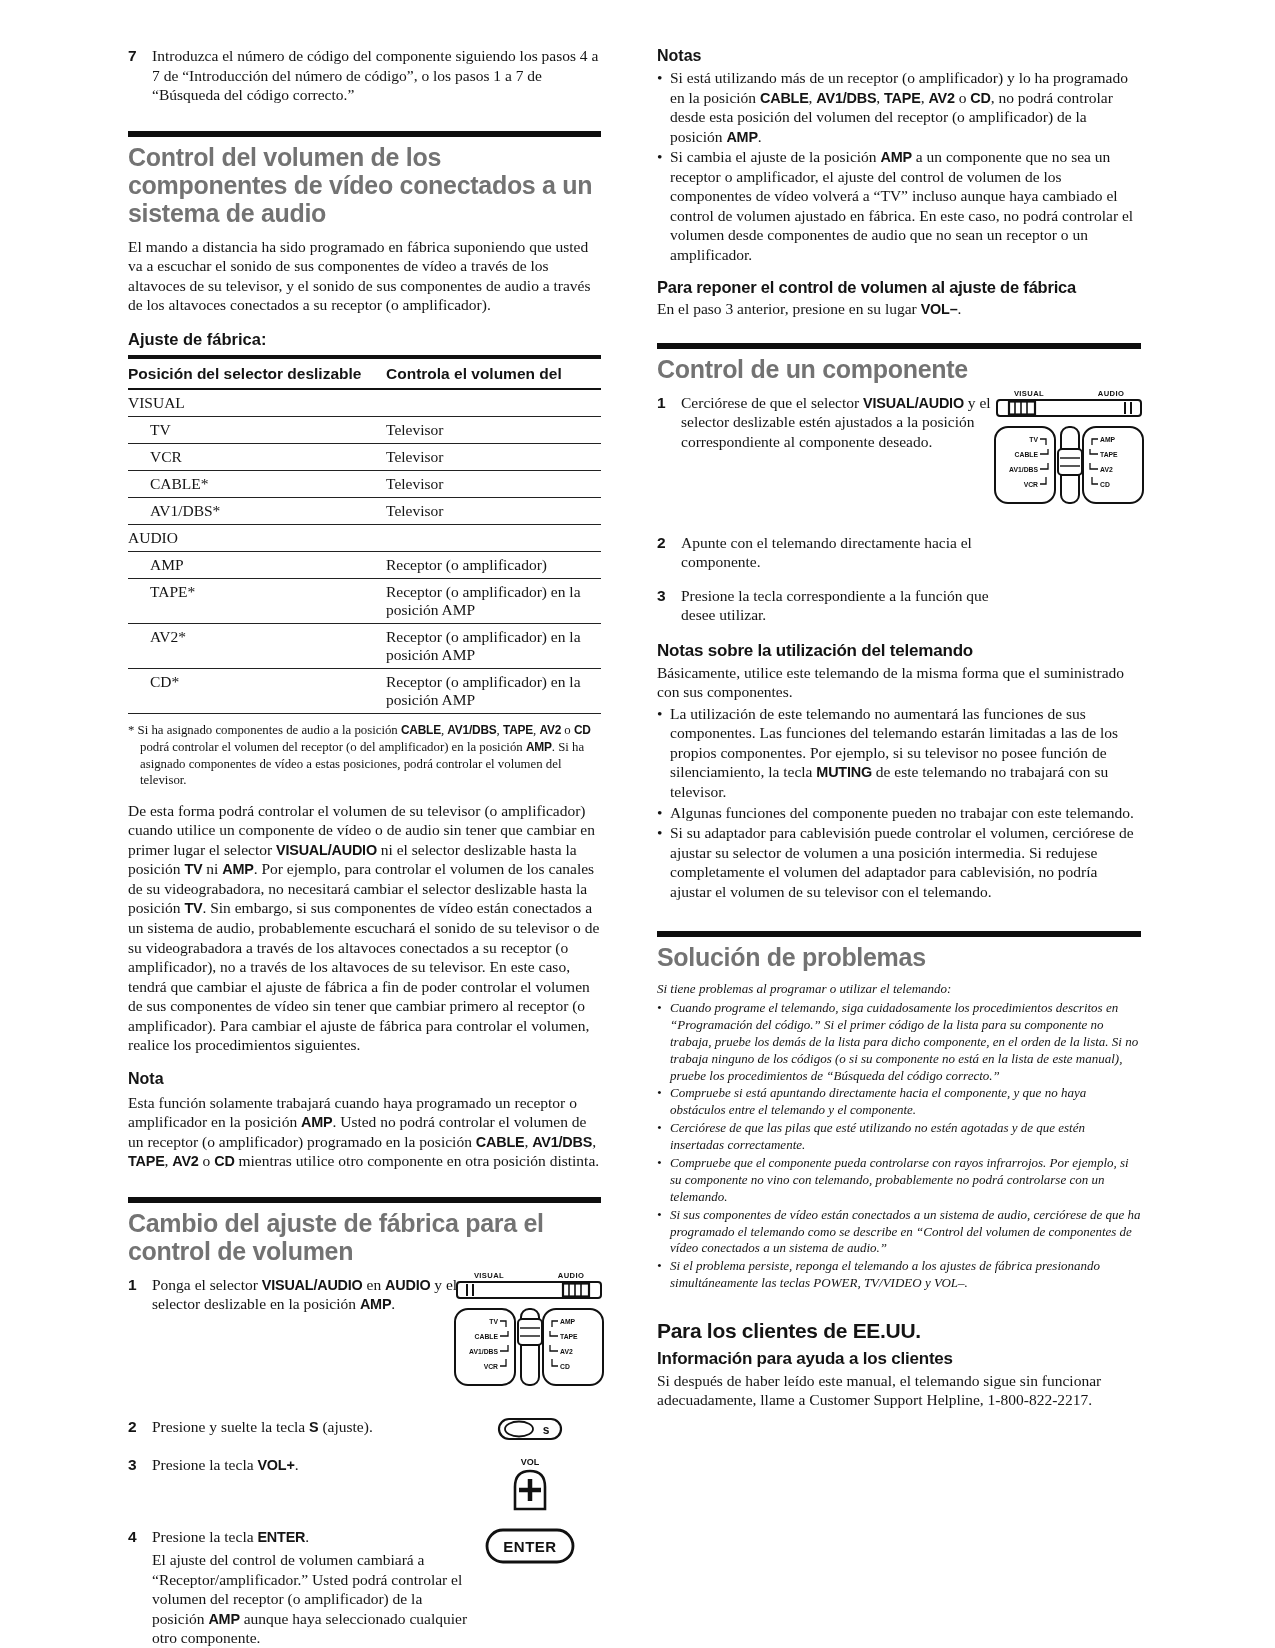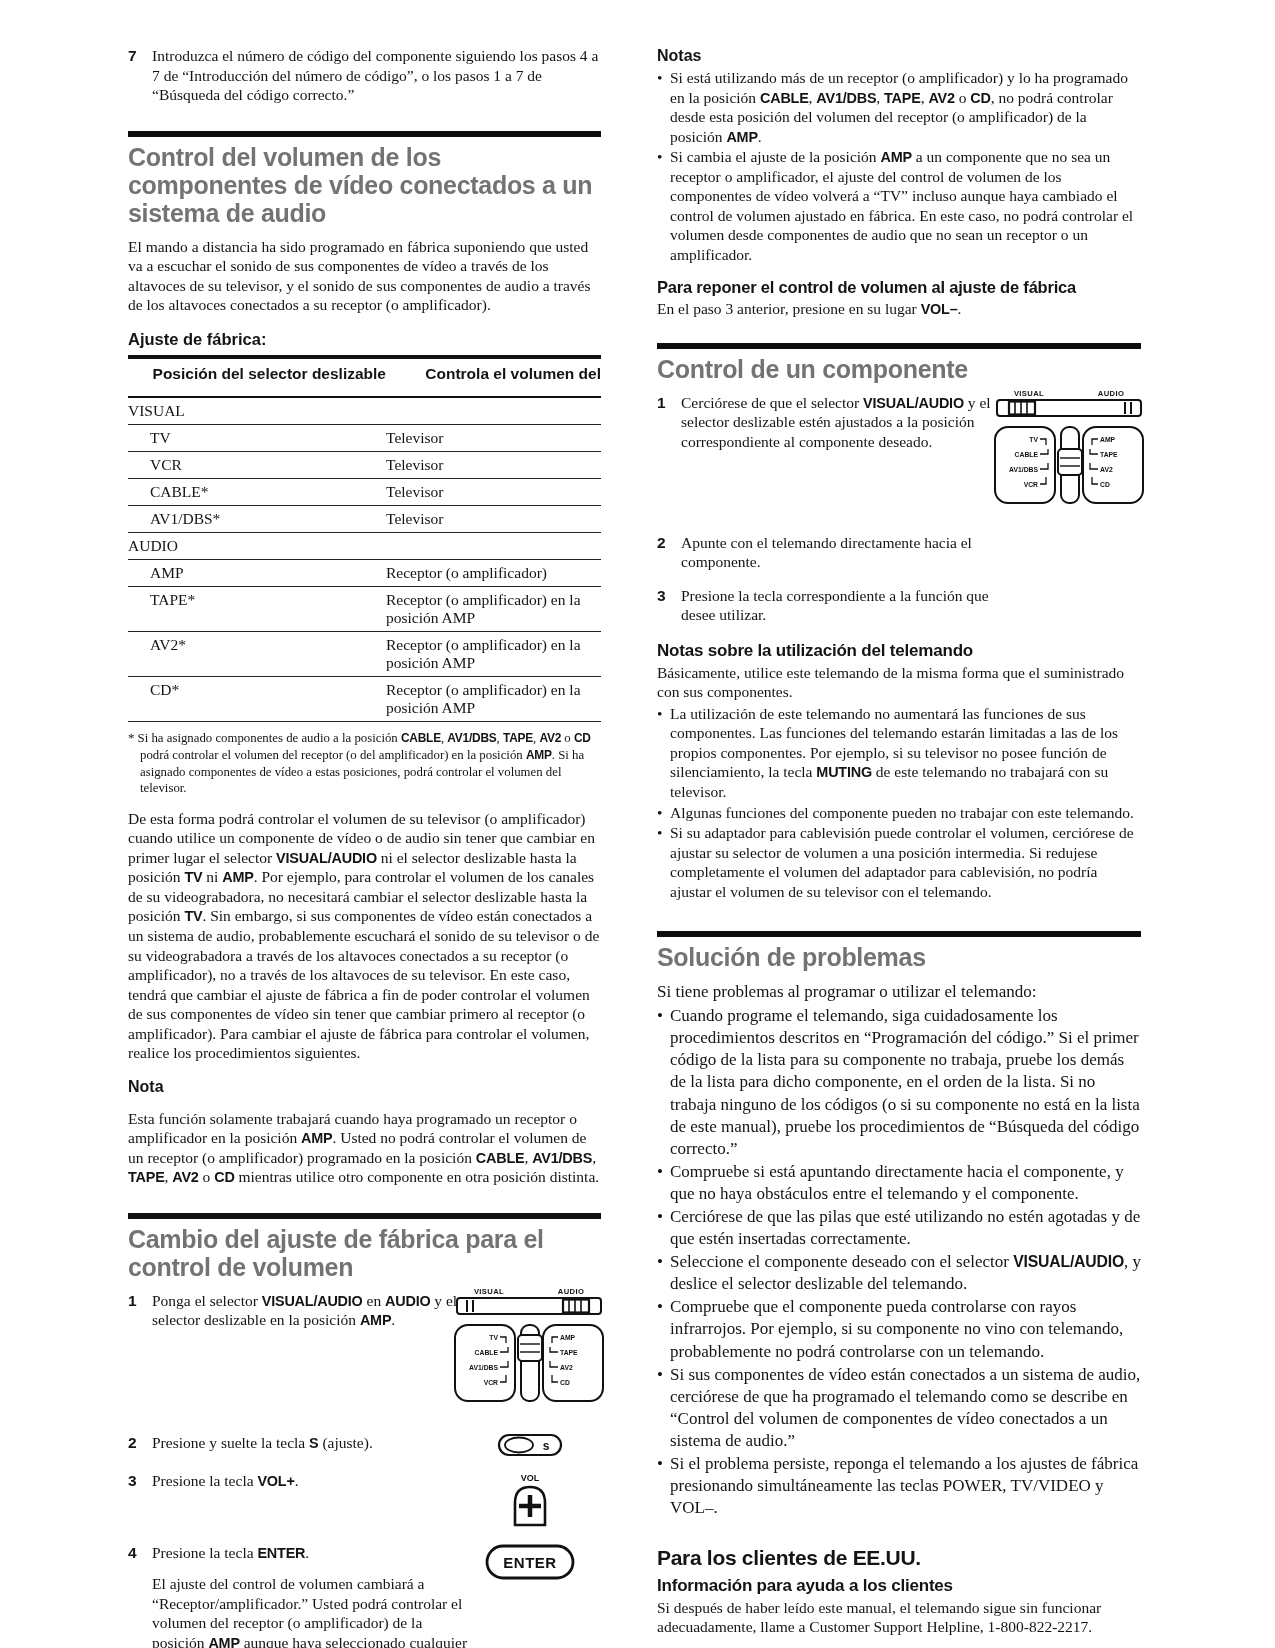--- a/index.html
+++ b/index.html
@@ -24,39 +24,39 @@
   }
   h3.minor {
     font-family:"Liberation Sans", sans-serif; font-weight:bold;
     font-size:17px; margin:16px 0 2px 0; letter-spacing:-0.2px;
   }
   .big-sub {
     font-family:"Liberation Sans", sans-serif; font-weight:bold;
     font-size:21px; margin:26px 0 4px 0; letter-spacing:-0.3px;
   }
   p, li { font-size:15.5px; line-height:1.26; margin:0; }
-  p + p { margin-top:12px; }
-  .small p, .small li { font-size:17px; line-height:1.3; }
+  p + p { margin-top:4px; }
+  .small p, .small li { font-size:13px; line-height:1.3;font-style:italic; }
 
   ul.bullets { list-style:none; margin:2px 0 0 0; padding:0; }
   ul.bullets > li { position:relative; padding-left:13px; margin:0 0 1px 0; }
   ul.bullets > li::before { content:"\2022"; position:absolute; left:0; top:0; }
   .step { display:flex; margin:0 0 14px 0; }
   .step .n {
     flex:0 0 24px; font-family:"Liberation Sans", sans-serif; font-weight:bold;
     font-size:15.5px; padding-top:1px;
   }
   .step .t { flex:1; }
   .step .btn-slot { flex:0 0 120px; display:flex; justify-content:center; align-items:flex-start; }
 
   
   table.fab { border-collapse:collapse; width:100%; margin-top:6px; border-top:4px solid #111; }
   table.fab th {
     font-family:"Liberation Sans", sans-serif; font-weight:bold; font-size:15.5px;
-    text-align:right; padding:6px 0 13px 0; border-bottom:2px solid #111;margin-top:20px;
+    text-align:left; padding:6px 0 5px 0; border-bottom:2px solid #111;margin-top:20px;
   }
   table.fab td { font-size:15.5px; padding:4px 0 4px 0; border-bottom:1.6px solid #222; vertical-align:top; }
   table.fab tr.sub td:first-child { padding-left:22px; }
   table.fab td.c2, table.fab th.c2 { width:215px; }
   .footnote { font-size:12.8px; line-height:1.3; margin-top:8px; padding-left:12px; text-indent:-12px; }
 
   .note-title {
     font-family:"Liberation Sans", sans-serif; font-weight:bold; font-size:16px; margin:14px 0 1px 0;
   }
 
@@ -318,21 +318,20 @@
 
     <div class="rule" style="margin-top:30px;"></div>
     <h1>Solución de problemas</h1>
 
     <div class="small">
       <p>Si tiene problemas al programar o utilizar el telemando:</p>
       <ul class="bullets">
         <li>Cuando programe el telemando, siga cuidadosamente los procedimientos descritos en “Programación del código.”  Si el primer código de la lista para su componente no trabaja, pruebe los demás de la lista para dicho componente, en el orden de la lista.  Si no trabaja ninguno de los códigos (o si su componente no está en la lista de este manual), pruebe los procedimientos de “Búsqueda del código correcto.”</li>
         <li>Compruebe si está apuntando directamente hacia el componente, y que no haya obstáculos entre el telemando y el componente.</li>
         <li>Cerciórese de que las pilas que esté utilizando no estén agotadas y de que estén insertadas correctamente.</li>
-        <li>Seleccione el componente deseado con el selector <b>VISUAL/AUDIO</b>, y deslice el selector deslizable del telemando.</li>
         <li>Compruebe que el componente pueda controlarse con rayos infrarrojos.  Por ejemplo, si su componente no vino con telemando, probablemente no podrá controlarse con un telemando.</li>
         <li>Si sus componentes de vídeo están conectados a un sistema de audio, cerciórese de que ha programado el telemando como se describe en “Control del volumen de componentes de vídeo conectados a un sistema de audio.”</li>
         <li>Si el problema persiste, reponga el telemando a los ajustes de fábrica presionando simultáneamente las teclas POWER, TV/VIDEO y VOL–.</li>
       </ul>
     </div>
 
     <p class="big-sub">Para los clientes de EE.UU.</p>
     <h3 class="minor" style="margin-top:2px;">Información para ayuda a los clientes</h3>
     <p>Si después de haber leído este manual, el telemando sigue sin funcionar adecuadamente, llame a Customer Support Helpline, 1-800-822-2217.</p>
   </div>

